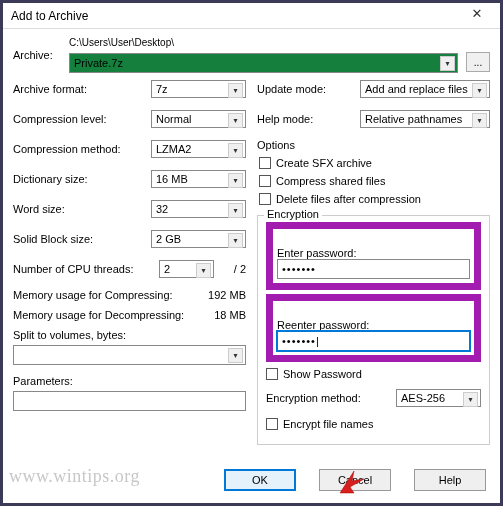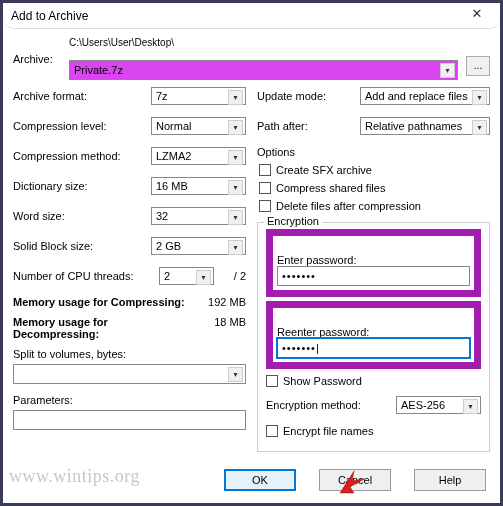--- a/index.html
+++ b/index.html
@@ -16,21 +16,20 @@
     border: 3px solid #3b3b59;
   }
   .titlebar {
     height: 26px;
     line-height: 26px;
     padding-left: 8px;
     background: #fff;
     border-bottom: 1px solid #ddd;
     font-size: 12px;
     position: relative;
-    border-radius: 10px;
   }
   .close-x {
     position: absolute;
     right: 6px;
     top: 0;
     width: 34px;
     height: 22px;
     text-align: center;
     line-height: 22px;
     font-size: 13px;
@@ -40,24 +39,24 @@
     padding: 8px 10px;
   }
   .row { display: flex; align-items: center; margin-bottom: 6px; }
   .lbl-archive { width: 56px; }
   .path-col { flex: 1; }
   .path-text { font-size: 10px; color: #000; }
   .archive-select {
     width: 100%;
     height: 20px;
     border: 1px solid #888;
-    background: #d946ef;
+    background: #15803d;
     padding: 0 4px;
     font-size: 11px;
-    margin-top: 12px;
+    margin-top: 5px;
     position: relative;
     display: flex;
     align-items: center;
   }
   .drop-arrow {
     position: absolute;
     right: 2px;
     top: 2px;
     width: 15px;
     height: 15px;
@@ -103,21 +102,21 @@
     font-size: 11px;
     position: relative;
     display: flex;
     align-items: center;
   }
   .combo-wide { width: 130px; }
   .static-row {
     display: flex;
     margin-bottom: 8px;
   }
-  .static-lbl { flex: 1; font-weight: bold; }
+  .static-lbl { flex: 1; }
   .static-val { text-align: right; width: 50px; }
   .full-combo {
     width: 100%;
     height: 20px;
     border: 1px solid #888;
     background: #fff;
     position: relative;
     display: flex;
     align-items: center;
     padding: 0 4px;
@@ -305,21 +304,21 @@
 
     <div class="col">
       <div class="field-row">
         <div class="field-lbl">Update mode:</div>
         <div class="combo combo-wide">
           <span>Add and replace files</span>
           <div class="drop-arrow">▾</div>
         </div>
       </div>
       <div class="field-row">
-        <div class="field-lbl">Path after:</div>
+        <div class="field-lbl">Help mode:</div>
         <div class="combo combo-wide">
           <span>Relative pathnames</span>
           <div class="drop-arrow">▾</div>
         </div>
       </div>
 
       <div class="group-label">Options</div>
       <div class="opts-group">
         <div class="chk-row">
           <div class="chk"></div>

